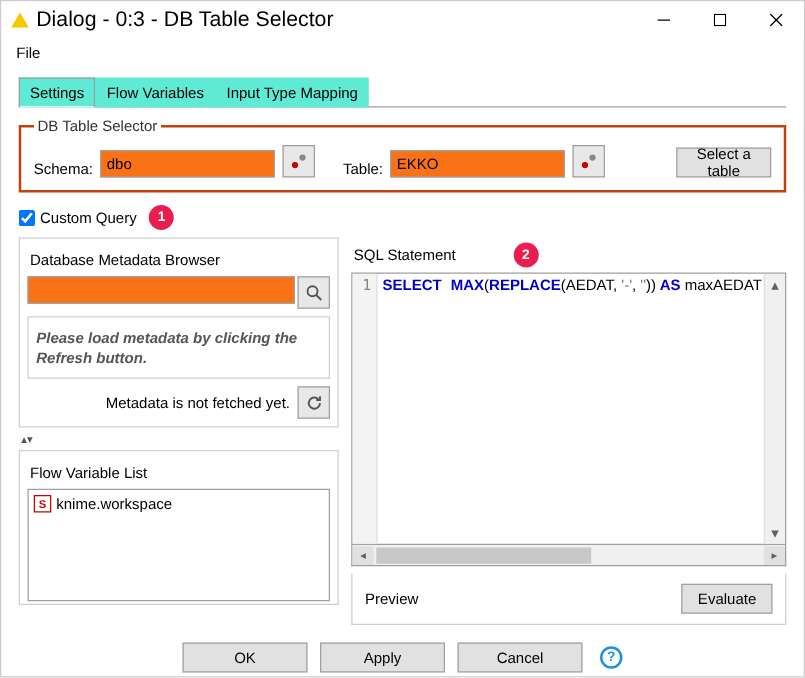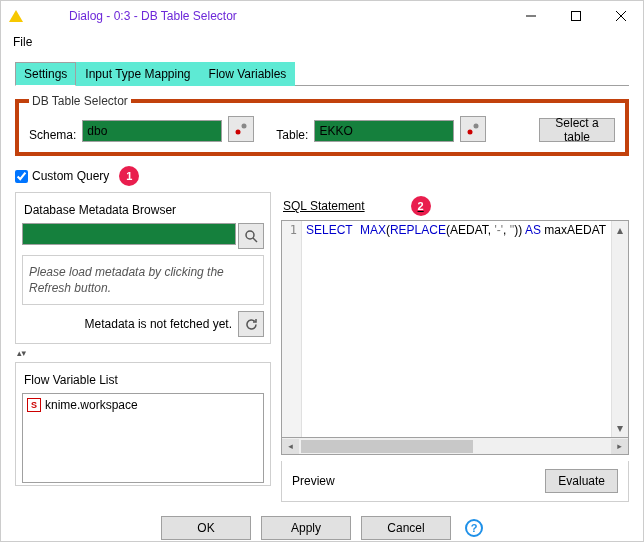--- a/index.html
+++ b/index.html
@@ -1,60 +1,60 @@
 <!DOCTYPE html>
 <html><head>
 <meta charset="utf-8">
 <style>
 * { box-sizing: border-box; margin: 0; padding: 0; font-family: "Segoe UI", Tahoma, sans-serif; font-size: 12px; }
 body { background: #fff; width: 644px; height: 542px; overflow: hidden; border: 1px solid #ccc;}
 .titlebar { height: 30px; display: flex; align-items: center; padding: 0 0 0 8px; background: #fff; }
 .triangle { width: 0; height: 0; border-left: 7px solid transparent; border-right: 7px solid transparent; border-bottom: 12px solid #f7c800; margin-right: 6px; }
-.title-text { flex: 1; color: #6d28d9; font-size: 12px; margin-left: 40px; }
+.title-text { flex: 1; color: #000000; font-size: 17px; }
 .winbtn { width: 45px; height: 30px; display: flex; align-items: center; justify-content: center; color: #000; }
 .winbtn svg { stroke: #000; stroke-width: 1; fill: none; }
 .menubar { height: 22px; padding: 2px 8px; }
 .menu-item { display: inline-block; padding: 2px 4px; }
 .content { padding: 8px 14px 0 14px; }
 .tabs { display: flex; border-bottom: 1px solid #a0a0a0; }
 .tab { padding: 4px 8px; border: 1px solid transparent; border-bottom: none; position: relative; top: 1px; background: #5eead4; }
 .tab.active { border-color: #a0a0a0; border-bottom: 1px solid #fff; }
-fieldset { border: 4px solid #c2410c; margin-top: 8px; padding: 8px 10px 10px 10px; }
+fieldset { border: 2px solid #c2410c; margin-top: 8px; padding: 8px 10px 10px 10px; }
 legend { padding: 0 3px; color: #333; }
 .row { display: flex; align-items: flex-end; gap: 6px; }
 .label { color: #000; }
-input[type=text] { border: 1px solid #a0a0a0; height: 22px; padding: 2px 4px; background: #15803d; }
+input[type=text] { border: 1px solid #a0a0a0; height: 22px; padding: 2px 4px; background: #f97316; }
 .iconbtn { width: 26px; height: 26px; border: 1px solid #a0a0a0; background: #e8e8e8; display: flex; align-items: center; justify-content: center; }
 .btn { border: 1px solid #a0a0a0; background: #e1e1e1; padding: 4px 12px; height: 24px; display:flex; align-items:center; justify-content:center;}
 .checkbox-row { display: flex; align-items: center; gap: 4px; margin: 10px 0 6px 14px; }
 .badge { width: 20px; height: 20px; border-radius: 50%; background: #e91e4e; color: #fff; display: flex; align-items: center; justify-content: center; font-size: 11px; font-weight: bold; margin-left: 6px; }
 .split { display: flex; gap: 10px; margin: 0 14px; }
 .left-col { width: 256px; display:flex; flex-direction:column; gap:4px;}
 .right-col { flex: 1; display:flex; flex-direction:column;}
 .panel-box { border: 1px solid #cfcfcf; padding: 6px; }
 .panel-title { margin: 4px 0 6px 2px; }
 .search-row { display:flex; gap:2px; }
-.hint { font-style: italic; color: #555; border: 1px solid #cfcfcf; padding: 8px 6px; margin-top: 6px; line-height: 1.35;}
+.hint { font-style: italic; color: #555; border: 1px solid #cfcfcf; padding: 8px 6px; margin-top: 6px; line-height: 1.35; font-weight: bold;}
 .meta-row { display:flex; align-items:center; justify-content:flex-end; gap:6px; margin-top:6px;}
 .flowvar-list { border: 1px solid #a0a0a0; background:#fff; height: 90px; padding:4px;}
 .fv-item { display:flex; align-items:center; gap:4px;}
 .s-icon { width:14px; height:14px; border:1px solid #c00; color:#c00; font-size:9px; display:flex; align-items:center; justify-content:center; font-weight:bold;}
-.sql-header { display:flex; align-items:center; margin: 4px 0 4px 2px; gap: 40px; text-decoration: underline;}
+.sql-header { display:flex; align-items:center; margin: 4px 0 4px 2px; gap: 40px;}
 .sql-body { border:1px solid #a0a0a0; background:#fff; height: 218px; display:flex; overflow:hidden; position:relative;}
 .gutter { width:20px; background:#f3f3f3; color:#888; text-align:right; padding:2px 4px 0 0; border-right:1px solid #e0e0e0; font-family: Consolas, monospace;}
 .code { flex:1; padding:2px 4px; font-family: Consolas, monospace; white-space: pre; overflow:hidden;}
-.kw-blue { color:#0000cc; font-weight:normal;}
+.kw-blue { color:#0000cc; font-weight:bold;}
 .kw-str { color:#777; }
 .hscroll { height:17px; border:1px solid #a0a0a0; border-top:none; background:#f0f0f0; display:flex; align-items:center;}
 .hs-btn { width:17px; height:15px; background:#e0e0e0; display:flex; align-items:center; justify-content:center; font-size:9px;}
 .hs-track { flex:1; position:relative; height:15px;}
 .hs-thumb { position:absolute; left:2px; top:1px; height:13px; width:55%; background:#c8c8c8;}
 .preview-row { display:flex; align-items:center; justify-content:space-between; border:1px solid #cfcfcf; border-top:none; padding:8px 10px; margin-top:6px;}
 .footer { display:flex; justify-content:center; align-items:center; gap:10px; padding: 14px 0 10px 0; }
-.footer .btn { width: 90px; justify-content:center;}
+.footer .btn { width: 100px; justify-content:center;}
 .help-icon { width:18px; height:18px; border:2px solid #1e90e8; border-radius:50%; color:#1e90e8; display:flex; align-items:center; justify-content:center; font-weight:bold; font-size:11px; margin-left:4px;}
 .vscroll-stub{position:absolute; right:0; top:0; bottom:0; width:17px; background:#f0f0f0; border-left:1px solid #e0e0e0; display:flex; flex-direction:column; justify-content:space-between; align-items:center; font-size:9px; padding:2px 0;}
 .arrow-chr{color:#606060;}
 </style>
 </head>
 <body>
 
 <div class="titlebar">
   <div class="triangle"></div>
   <div class="title-text">Dialog - 0:3 - DB Table Selector</div>
@@ -76,22 +76,22 @@
     </div>
 </div>
 
 <div class="menubar">
   <span class="menu-item">File</span>
 </div>
 
 <div class="content">
   <div class="tabs">
     <div class="tab active">Settings</div>
+    <div class="tab">Flow Variables</div>
     <div class="tab">Input Type Mapping</div>
-    <div class="tab">Flow Variables</div>
   </div>
 
   <fieldset>
     <legend>DB Table Selector</legend>
     <div class="row">
       <span class="label">Schema:</span>
       <input type="text" style="width: 140px;" value="dbo">
       <div class="iconbtn">
           <svg width="12" height="12">
             <circle cx="3" cy="9" r="2.5" fill="#c00"></circle>

